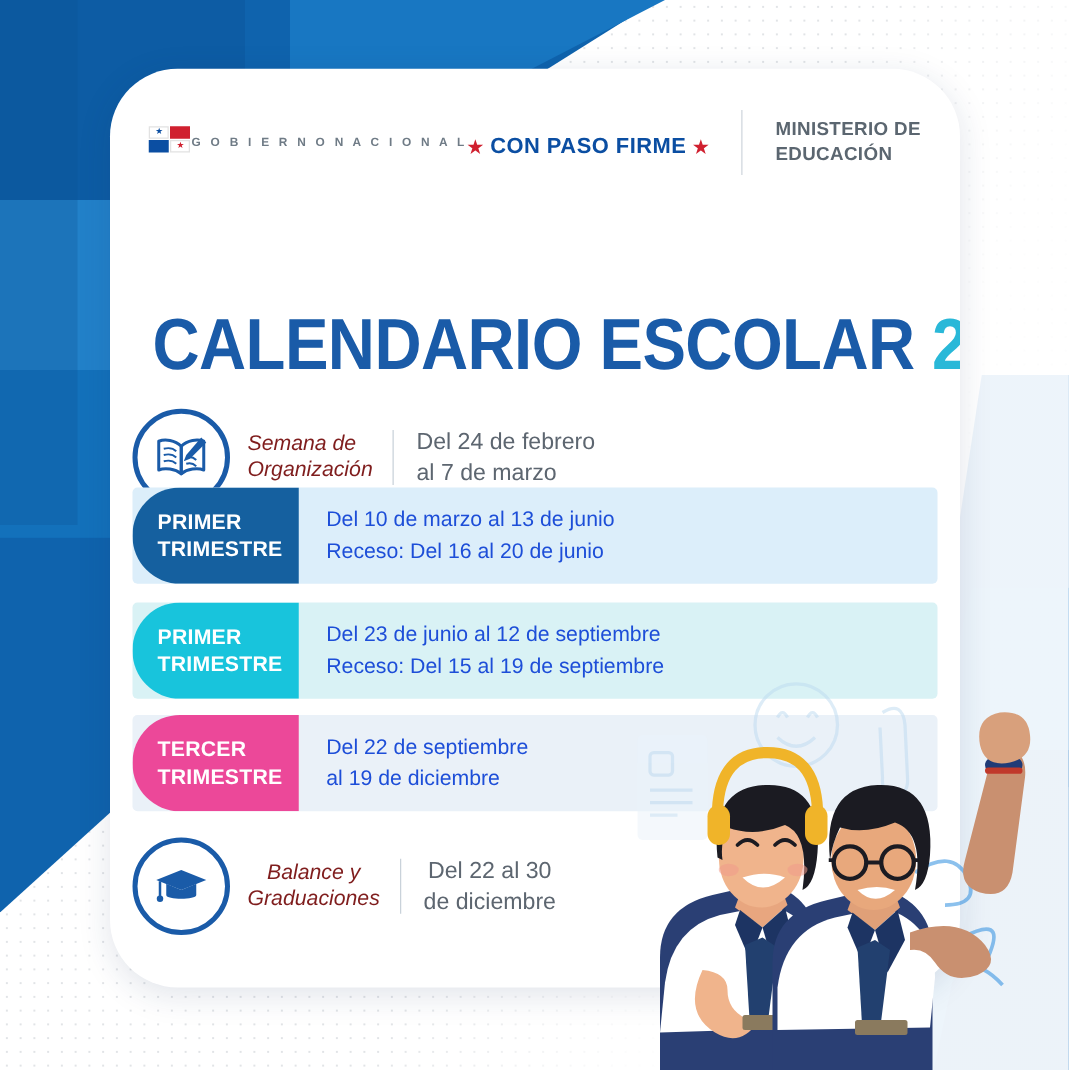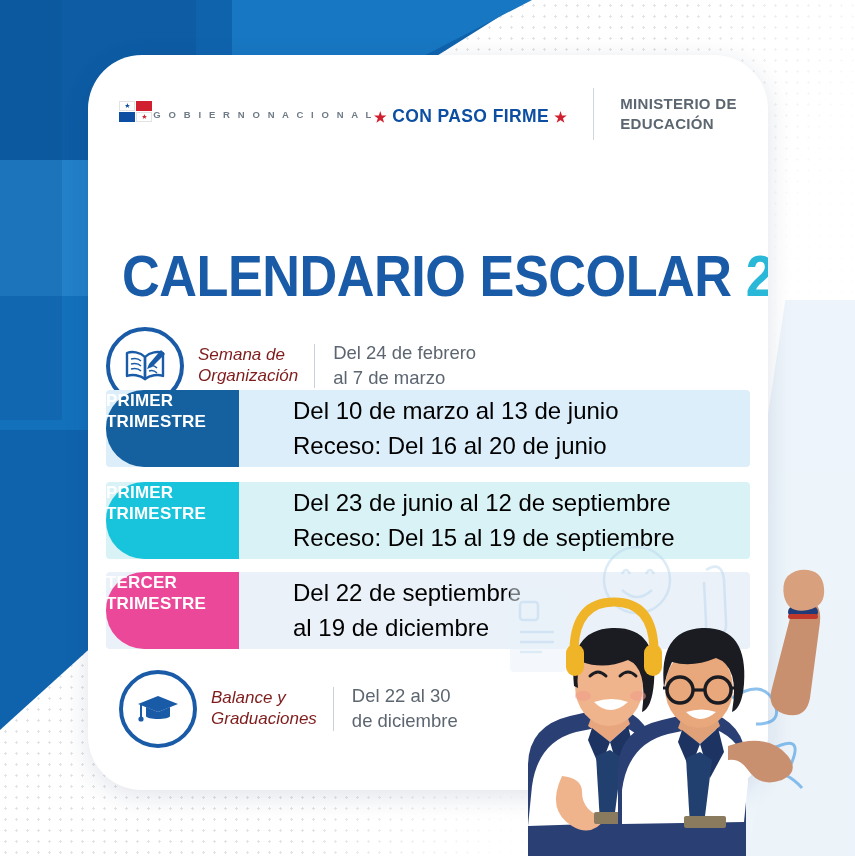--- a/index.html
+++ b/index.html
@@ -88,24 +88,24 @@
   
   .iconrow{position:absolute;display:flex;align-items:center;}
   .circ{width:70px;height:70px;border-radius:50%;border:4px solid #1a5ba8;
         display:flex;align-items:center;justify-content:center;flex:0 0 auto;}
   .ic-label{margin-left:14px;font-size:17px;line-height:1.22;color:#7f1d1d;font-weight:500;font-style:italic;}
   .ic-sep{width:1px;height:44px;background:#c9d2da;margin:0 18px 0 16px;}
   .ic-date{font-size:18.5px;line-height:1.33;color:#5d6670;}
 
   
   .trow{position:absolute;left:18px;width:644px;height:77px;display:flex;align-items:stretch;border-radius:4px;overflow:hidden;}
-  .pill{width:133px;border-radius:38px 0 0 38px;display:flex;flex-direction:column;justify-content:flex-start;
-        box-sizing:border-box;color:#fff;font-weight:700;font-size:17px;line-height:1.25;letter-spacing:.2px;}
+  .pill{width:133px;border-radius:38px 0 0 38px;display:flex;flex-direction:column;justify-content:center;
+        padding-left:20px;box-sizing:border-box;color:#fff;font-weight:700;font-size:17px;line-height:1.25;letter-spacing:.2px;}
   .tbody{flex:1;display:flex;flex-direction:column;justify-content:center;padding-left:22px;box-sizing:border-box;}
-  .tbody div{font-size:24px;line-height:1.45;color:#000000;margin-left:32px;}
+  .tbody div{font-size:17px;line-height:1.45;color:#1d4ed8;}
 
   
   #students{position:absolute;left:470px;top:540px;width:385px;height:316px;}
 </style>
 </head>
 <body>
 
 <div id="bg">
   <div class="bgdots"></div>
   <div class="lb lb1"></div>
@@ -204,21 +204,21 @@
     <div class="pill" style="background: #ec4899;">
       <div>TERCER</div>
       <div>TRIMESTRE</div>
     </div>
     <div class="tbody">
       <div>Del 22 de septiembre</div>
       <div>al 19 de diciembre</div>
     </div>
   </div>
 
-  <div class="iconrow" style="left:31px;top:615px;">
+  <div class="iconrow" style="left:18px;top:615px;text-align:center;">
     <div class="circ">
       <svg width="44" height="34" viewBox="0 0 44 34">
         <path d="M22 4 L42 12 L22 20 L2 12 Z" fill="#1a5ba8"></path>
         <path d="M10 15 L10 24 C10 28 34 28 34 24 L34 15 L22 20 Z" fill="#1a5ba8"></path>
         <path d="M5 13 L5 25" stroke="#1a5ba8" stroke-width="2"></path>
         <circle cx="5" cy="27" r="2.6" fill="#1a5ba8"></circle>
       </svg>
     </div>
     <div class="ic-label">
       <div>Balance y</div>

